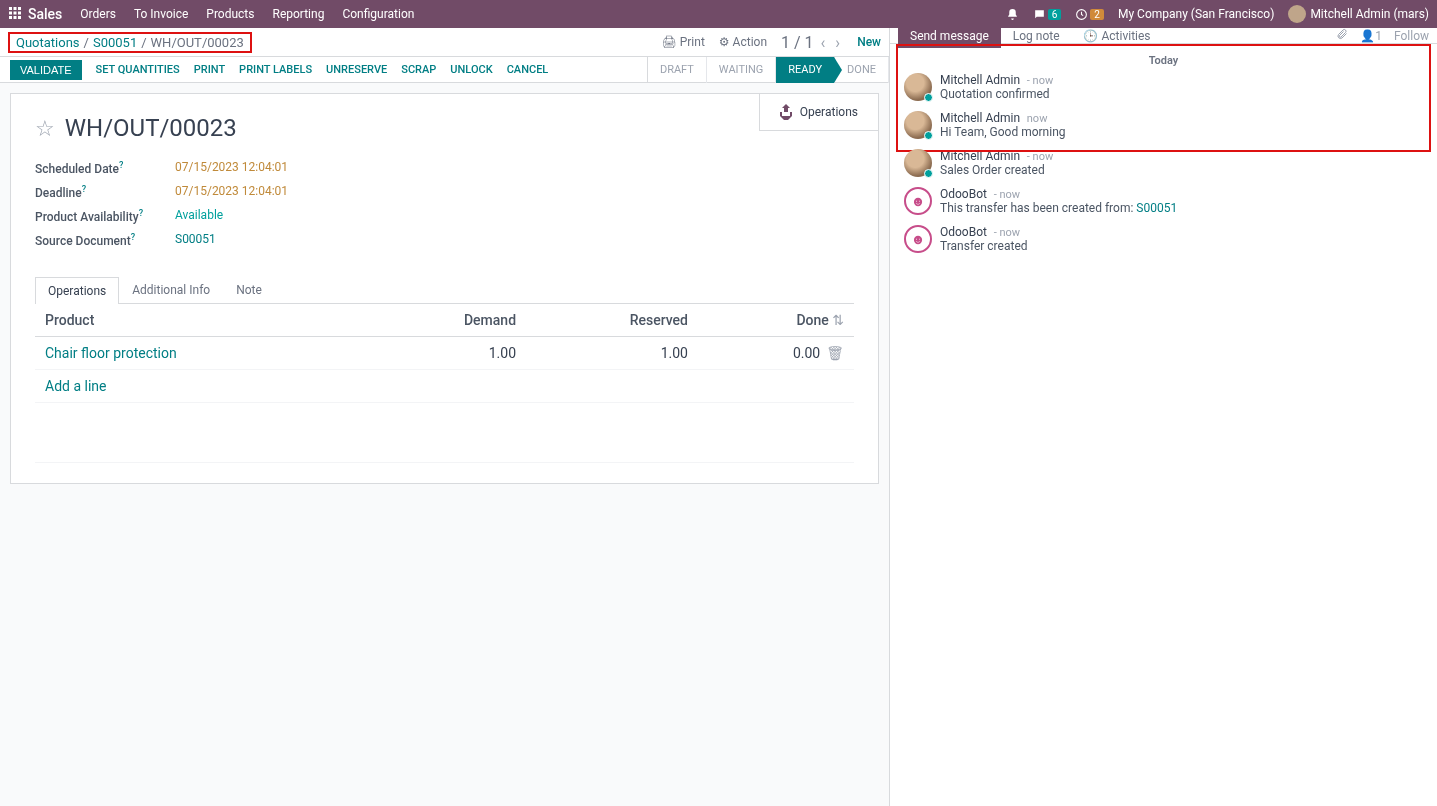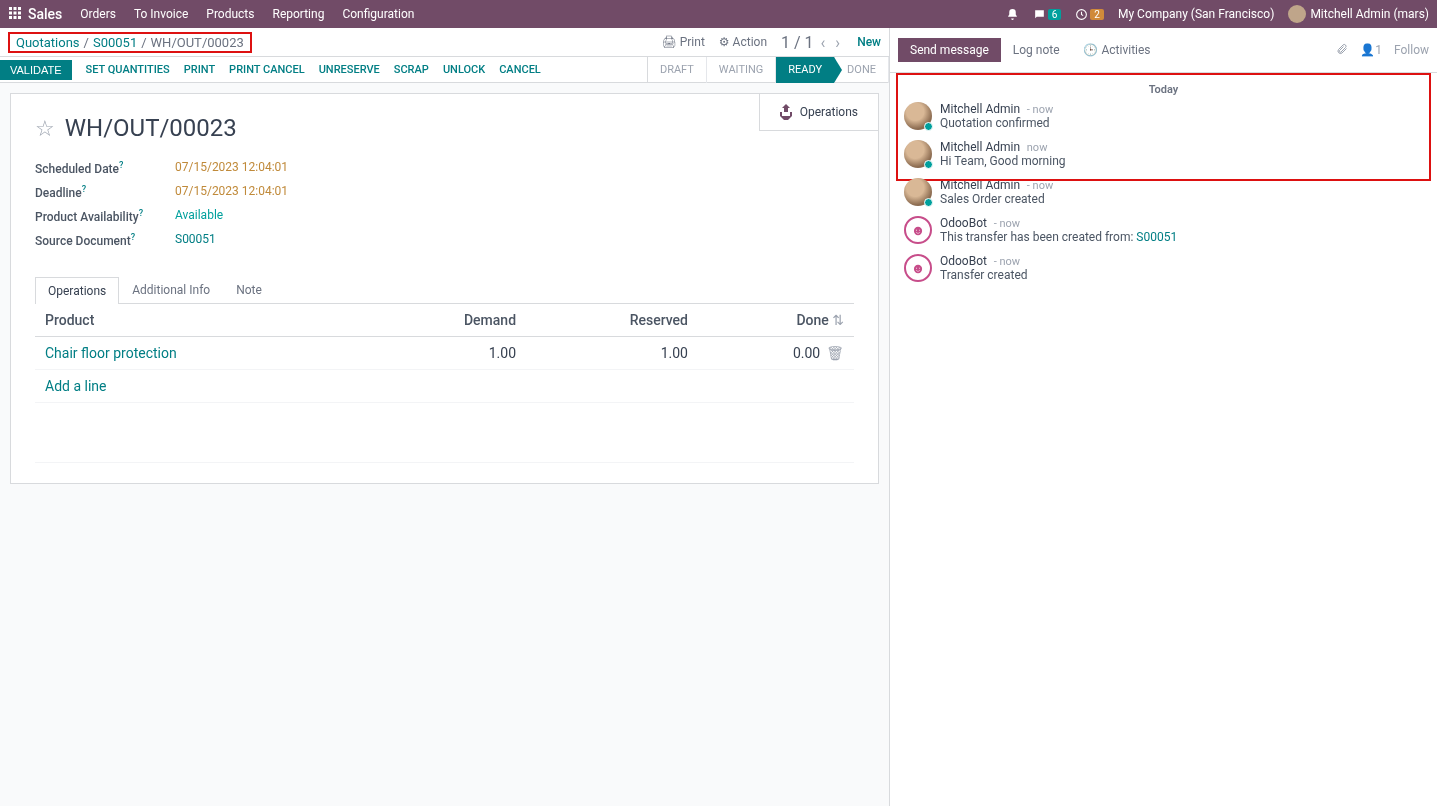--- a/index.html
+++ b/index.html
@@ -20,21 +20,21 @@
 .breadcrumb { border: 2px solid #d11; padding: 1px 6px; display: inline-flex; align-items: center; font-size: 13px; }
 .breadcrumb a { color: #017e84; text-decoration: none; cursor: pointer; }
 .breadcrumb .sep { margin: 0 4px; color: #6b7280; }
 .breadcrumb .current { color: #6b7280; }
 .control-bar .spacer { flex: 1; }
 .ctrl-btn { color: #6b7280; margin-left: 14px; cursor: pointer; font-size: 12px; display: inline-flex; align-items: center; }
 .ctrl-btn .ico { margin-right: 3px; }
 .pager { color: #6b7280; margin-left: 14px; font-size: 16px; }
 .pager .arrow { margin: 0 3px; cursor: pointer; color: #9ca3af; }
 .new-btn { color: #017e84; font-weight: 500; margin-left: 14px; cursor: pointer; font-size: 12px; }
-.action-bar { background: #fff; border-bottom: 1px solid #d8dadd; height: 26px; display: flex; align-items: center; font-size: 11px; }
+.action-bar { background: #fff; border-bottom: 1px solid #d8dadd; height: 26px; display: flex; align-items: center; padding-left: 10px; font-size: 11px; }
 .btn-primary { background: #017e84; color: #fff; padding: 4px 10px; font-weight: 500; cursor: pointer; border: none; font-size: 11px; }
 .btn-link { color: #017e84; font-weight: 500; margin-left: 14px; cursor: pointer; }
 .action-bar .spacer { flex: 1; }
 .status-bar { display: flex; border-left: 1px solid #d8dadd; height: 26px; align-items: stretch; }
 .status-step { padding: 0 12px; display: flex; align-items: center; color: #9ca3af; font-size: 11px; border-right: 1px solid #e5e7eb; position: relative; }
 .status-step.active { background: #017e84; color: #fff; }
 .status-step.active::after { content: ""; position: absolute; right: -8px; top: 0; border-top: 13px solid transparent; border-bottom: 13px solid transparent; border-left: 8px solid #017e84; z-index: 1; }
 .content { padding: 10px; }
 .sheet { background: #fff; border: 1px solid #d8dadd; position: relative; }
 .top-toolbar-button { position: absolute; right: 0; top: 0; border-left: 1px solid #d8dadd; border-bottom: 1px solid #d8dadd; padding: 10px 20px; cursor: pointer; font-size: 12px; color: #374151; display: flex; align-items: center; }
@@ -54,21 +54,21 @@
 .tab { padding: 6px 12px; border: 1px solid transparent; border-bottom: none; cursor: pointer; color: #6b7280; }
 .tab.active { border-color: #d8dadd; background: #fff; color: #374151; position: relative; top: 1px; }
 .grid { width: 100%; border-collapse: collapse; font-size: 14px; }
 .grid th { text-align: left; padding: 8px 10px; border-bottom: 1px solid #d8dadd; font-weight: 500; color: #4b5563; }
 .grid th.r { text-align: right; }
 .grid td { padding: 8px 10px; border-bottom: 1px solid #f3f4f6; }
 .grid td.r { text-align: right; }
 .grid .link { color: #017e84; cursor: pointer; }
 .grid .del-ico { color: #9ca3af; cursor: pointer; margin-left: 6px; }
 .grid-footer-space { height: 60px; border-bottom: 1px solid #d8dadd; }
-.chatter-header { display: flex; align-items: center; border-bottom: 1px solid #d8dadd; height: 45px; padding: 0 8px; }
+.chatter-header { display: flex; align-items: center; border-bottom: 1px solid #d8dadd; height: 16px; padding: 0 8px; }
 .ch-btn { padding: 5px 12px; font-size: 12px; cursor: pointer; }
 .ch-btn.primary { background: #714b67; color: #fff; }
 .ch-btn.secondary { color: #6b7280; }
 .chatter-header .spacer { flex: 1; }
 .ch-ico { color: #9ca3af; margin-left: 12px; cursor: pointer; font-size: 12px; }
 .chatter-body { padding: 10px 14px; font-size: 12px; position: relative; }
 .chatter-highlight { border: 2px solid #d11; position: absolute; left: 6px; right: 6px; top: 0; height: 108px; pointer-events: none; }
 .today-label { text-align: center; color: #6b7280; font-size: 11px; font-weight: 600; margin-bottom: 6px; }
 .msg { display: flex; margin-bottom: 10px; }
 .msg-avatar { width: 28px; height: 28px; border-radius: 50%; margin-right: 8px; flex-shrink: 0; position: relative; }
@@ -155,21 +155,21 @@
         <span class="arrow">‹</span>
         <span class="arrow">›</span>
       </span>
       <span class="new-btn">New</span>
     </div>
 
     <div class="action-bar">
       <button class="btn-primary">VALIDATE</button>
       <span class="btn-link">SET QUANTITIES</span>
       <span class="btn-link">PRINT</span>
-      <span class="btn-link">PRINT CANCEL</span>
+      <span class="btn-link">PRINT LABELS</span>
       <span class="btn-link">UNRESERVE</span>
       <span class="btn-link">SCRAP</span>
       <span class="btn-link">UNLOCK</span>
       <span class="btn-link">CANCEL</span>
       <span class="spacer"></span>
       <div class="status-bar">
         <div class="status-step">DRAFT</div>
         <div class="status-step">WAITING</div>
         <div class="status-step active">READY</div>
         <div class="status-step">DONE</div>

